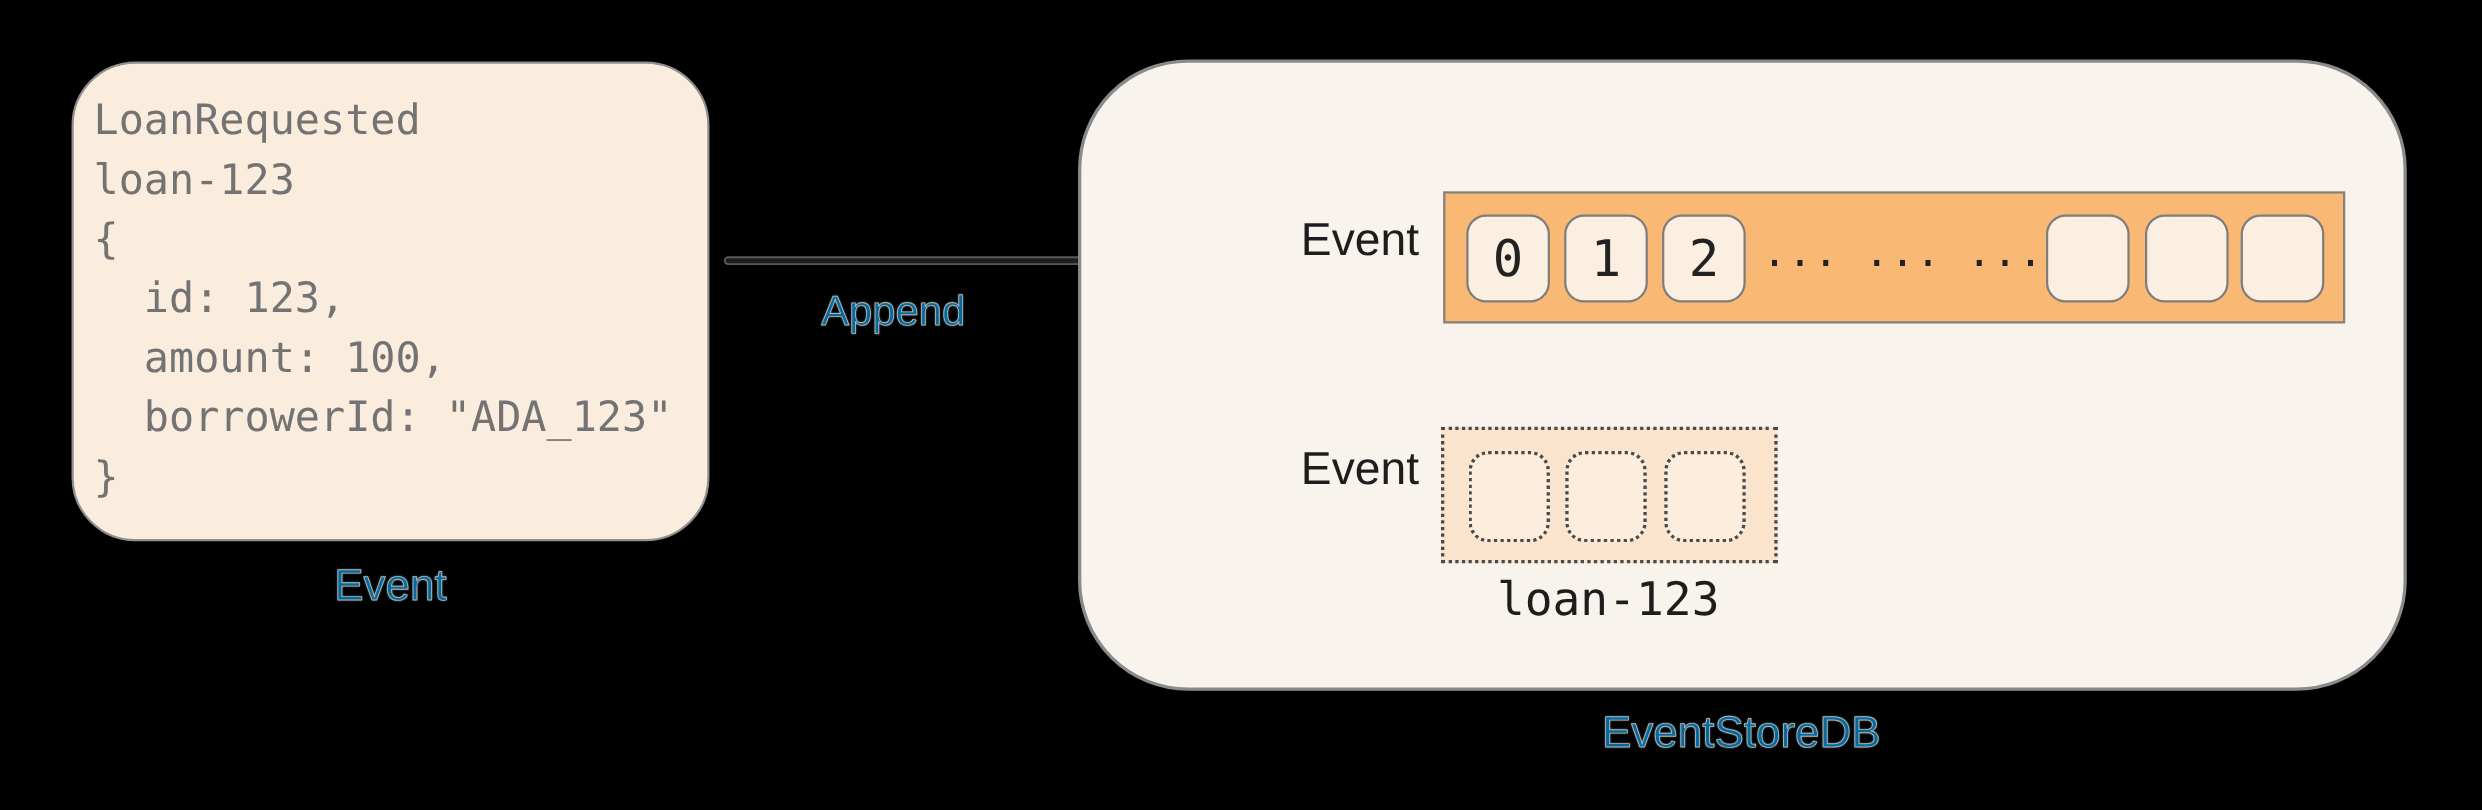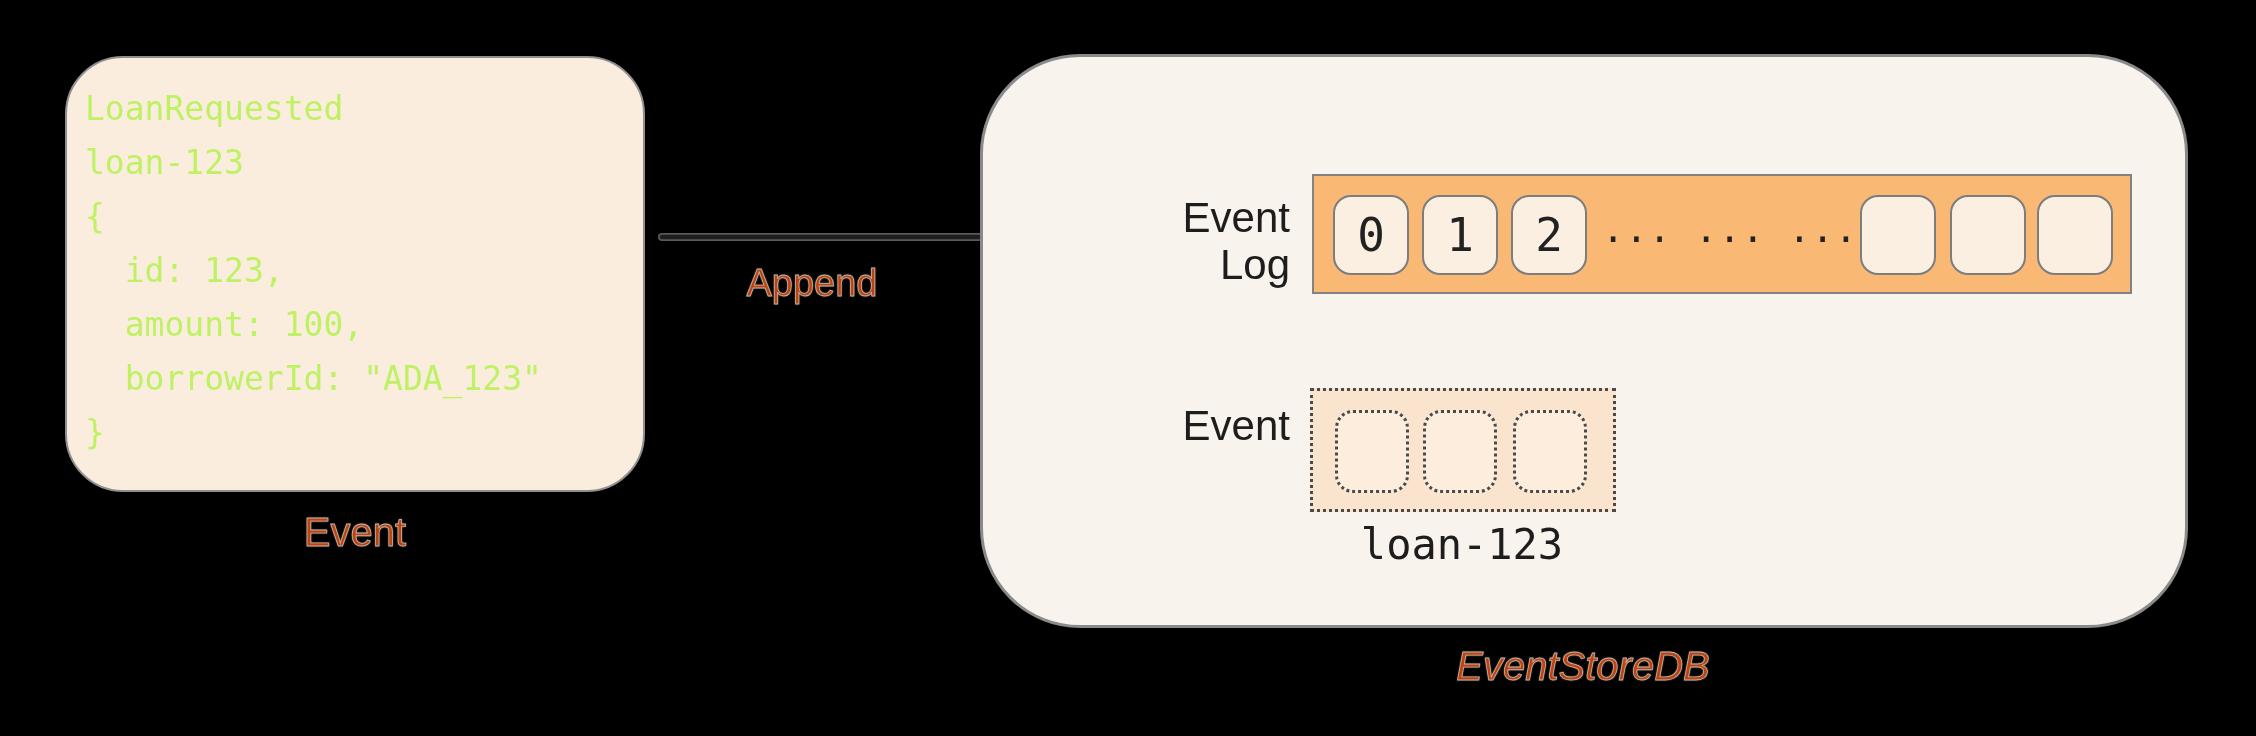--- a/index.html
+++ b/index.html
@@ -11,34 +11,34 @@
   .abs{position:absolute;}
 
   
   .event-card{
     left:65px;top:56px;width:580px;height:436px;
     background:#FBEDDE;border:2px solid #8F8F8F;border-radius:58px;
   }
   .event-card-code{
     left:85px;top:82px;width:540px;
     font-family:"DejaVu Sans Mono",monospace;
-    font-size:33px;line-height:54px;color:#bef264;
+    font-size:38px;line-height:54px;color:#737373;
     white-space:pre;
   }
 
   
   .halo-label{
-    color:#c2410c;
+    color:#0369a1;
     -webkit-text-stroke:0.8px rgba(198,194,187,0.85);
     text-shadow:0 0 2px rgba(205,200,193,0.9);
     font-size:40px;
   }
   .event-card-caption{left:155px;top:510px;width:400px;text-align:center;}
   .append-caption{left:662px;top:262px;width:300px;text-align:center;font-size:38px;}
-  .esdb-caption{left:1383px;top:644px;width:400px;text-align:center;font-style:italic;}
+  .esdb-caption{left:1383px;top:644px;width:400px;text-align:center;}
 
   
   .esdb-container{
     left:980px;top:54px;width:1208px;height:574px;
     background:#F9F3ED;border:3px solid #8A8A8A;border-radius:100px;
   }
 
   .side-label{
     width:300px;text-align:right;color:#1D1D1D;
     font-size:42px;line-height:47px;
@@ -114,21 +114,20 @@
     <path class="arrow-line" d="M1037 237 Q1053 237 1053 253 L1053 436 Q1053 452 1069 452 L1122 452"></path>
     <polygon class="arrow-head" points="1116,221 1150,237 1116,253 1125,237"></polygon>
     <polygon class="arrow-head" points="1116,436 1150,452 1116,468 1125,452"></polygon>
   </svg>
   <div class="abs halo-label append-caption">Append</div>
 
   <div class="abs esdb-container"></div>
 
   <div class="abs side-label event-log-label">
     <div>Event</div>
-    <div>Log</div>
   </div>
   <div class="abs event-log-bar">
     <div class="log-slot s0">0</div>
     <div class="log-slot s1">1</div>
     <div class="log-slot s2">2</div>
     <div class="log-ellipsis">... ... ...</div>
     <div class="log-slot e0"></div>
     <div class="log-slot e1"></div>
     <div class="log-slot e2"></div>
   </div>

